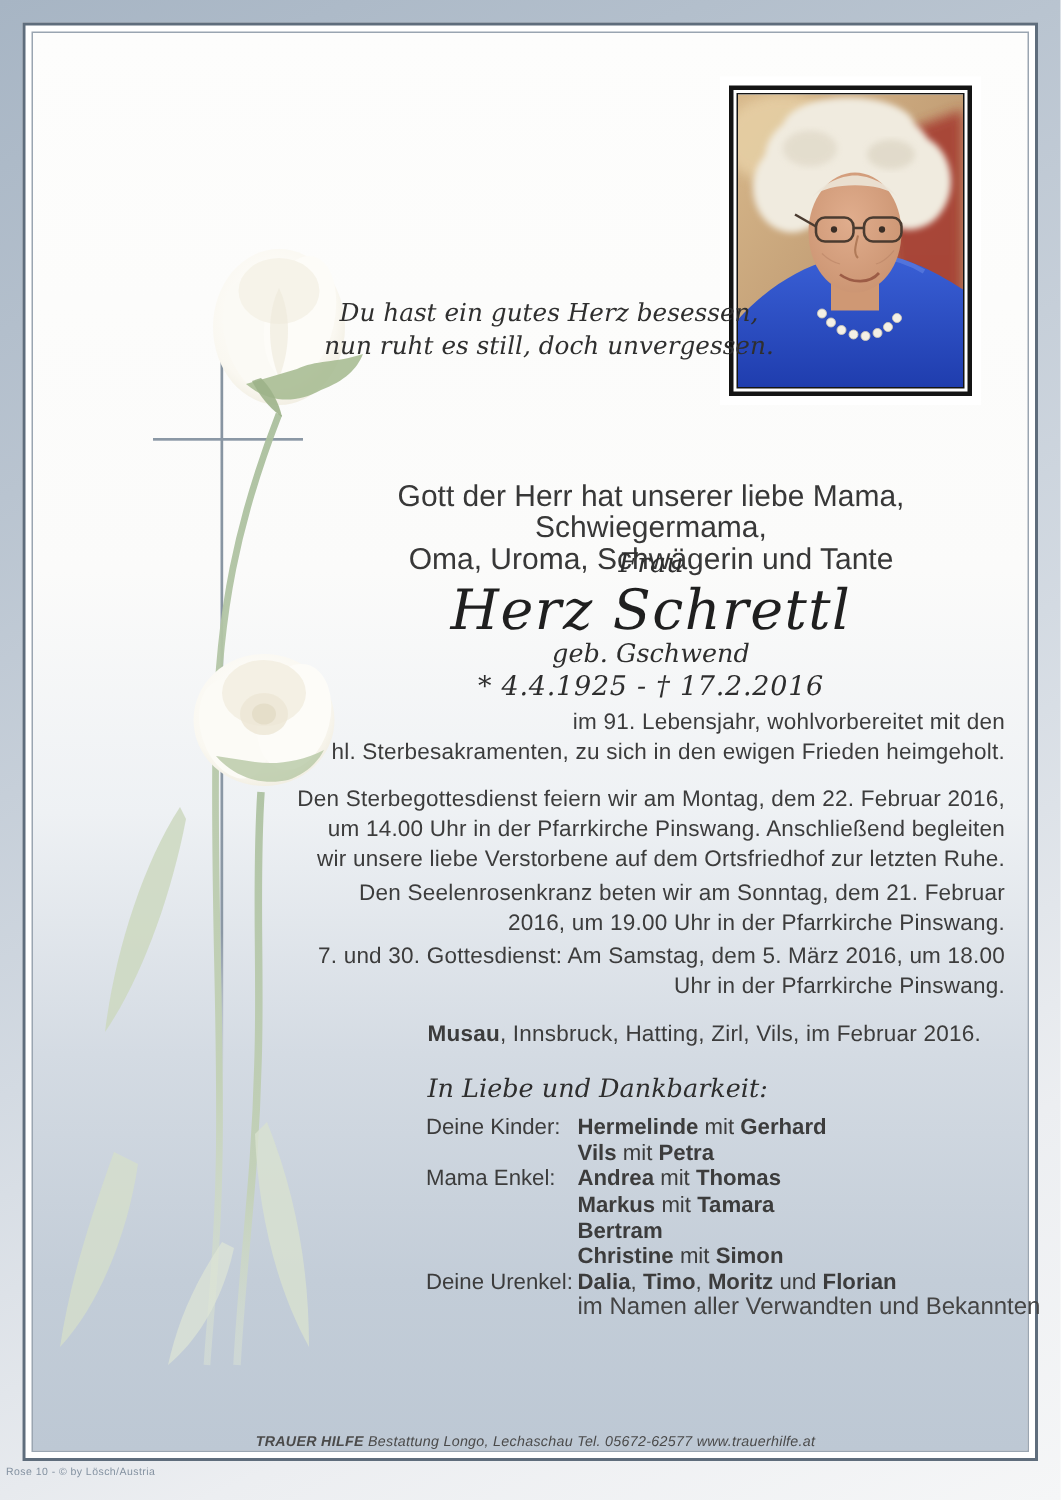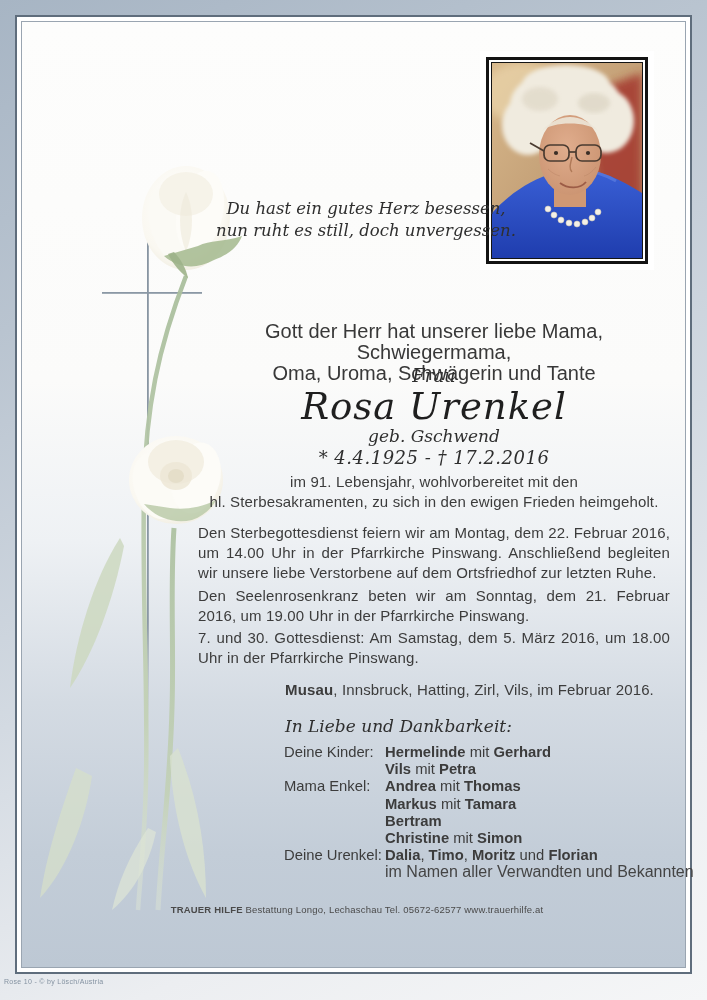--- a/index.html
+++ b/index.html
@@ -8,21 +8,21 @@
        background:linear-gradient(155deg,#a7b5c4 0%,#b9c4d0 25%,#d3dae2 55%,#eceef1 80%,#f5f6f7 100%);}
   .scan{position:absolute;left:15px;top:15px;right:15px;bottom:26px;
         border:2px solid #5f6d7c;background:#fff;padding:4px;}
   .card{position:relative;width:100%;height:100%;border:1px solid #9aa5b1;box-sizing:border-box;
         background:linear-gradient(180deg,#fdfdfc 0%,#fbfbfa 38%,#eef1f4 55%,#d4dbe3 72%,#c3cdd8 88%,#bdc8d4 100%);}
   .abs{position:absolute;}
   .serif-i{font-family:"DejaVu Serif","Liberation Serif",serif;font-style:italic;}
   .center{text-align:center;}
   .just{text-align:justify;}
   .b{font-weight:bold;}
-  .body-txt{font-size:15px;line-height:20px;color:#3c3c3c;letter-spacing:.15px;}
+  .body-txt{font-size:15px;line-height:20px;color:#3c3c3c;letter-spacing:.15px;text-align:right;}
   .main-col{left:176px;width:472px;}
   .quote{font-size:16.5px;line-height:22px;color:#2f2f2f;}
   .intro{font-size:20px;line-height:21px;color:#383838;}
   .frau{font-size:18px;color:#2e2e2e;}
   .name{font-size:37px;color:#1f1f1f;letter-spacing:1px;}
   .maiden{font-size:17px;color:#2e2e2e;}
   .dates{font-size:18px;color:#2e2e2e;letter-spacing:.5px;}
   .closing{font-size:17px;color:#2e2e2e;text-align:right;}
   .fam-row{position:absolute;font-size:14.8px;white-space:nowrap;color:#3c3c3c;}
   .fam-label{position:absolute;left:0;top:0;}
@@ -173,21 +173,21 @@
       <div>Du hast ein gutes Herz besessen,</div>
       <div>nun ruht es still, doch unvergessen.</div>
     </div>
 
     <div class="abs intro center main-col" style="top:299px;">
       <div>Gott der Herr hat unserer liebe Mama, Schwiegermama,</div>
       <div>Oma, Uroma, Schwägerin und Tante</div>
     </div>
 
     <div class="abs serif-i frau center main-col" style="top:343px;">Frau</div>
-    <div class="abs serif-i name center main-col" style="top:363px;">Rosa Urenkel</div>
+    <div class="abs serif-i name center main-col" style="top:363px;">Herz Schrettl</div>
     <div class="abs serif-i maiden center main-col" style="top:404px;">geb. Gschwend</div>
     <div class="abs serif-i dates center main-col" style="top:425px;">* 4.4.1925 - † 17.2.2016</div>
 
     <div class="abs body-txt center main-col" style="top:450px;">
       <div>im 91. Lebensjahr, wohlvorbereitet mit den</div>
       <div>hl. Sterbesakramenten, zu sich in den ewigen Frieden heimgeholt.</div>
     </div>
 
     <div class="abs body-txt just main-col" style="top:501px;">Den Sterbegottesdienst feiern wir am Montag, dem 22. Februar 2016, um 14.00 Uhr in der Pfarrkirche Pinswang. Anschließend begleiten wir unsere liebe Verstorbene auf dem Ortsfriedhof zur letzten Ruhe.</div>
     <div class="abs body-txt just main-col" style="top:564px;">Den Seelenrosenkranz beten wir am Sonntag, dem 21. Februar 2016, um 19.00 Uhr in der Pfarrkirche Pinswang.</div>
@@ -223,18 +223,18 @@
           <span class="fam-val"><span class="b">Christine</span><span> mit </span><span class="b">Simon</span></span>
         </div>
         <div class="fam-row" style="top: 103.2px; left: 0px;">
           <span class="fam-label">Deine Urenkel:</span>
           <span class="fam-val"><span class="b">Dalia</span><span>, </span><span class="b">Timo</span><span>, </span><span class="b">Moritz</span><span> und </span><span class="b">Florian</span></span>
         </div>
       </div>
     <div class="abs note" style="left:363px;top:841px;white-space:nowrap;">im Namen aller Verwandten und Bekannten</div>
 
 
-    <div class="abs footer-line center" style="left:80px;top:882px;width:510px;"><span class="b">TRAUER HILFE</span><span> Bestattung Longo, Lechaschau Tel. 05672-62577 www.trauerhilfe.at</span></div>
+    <div class="abs footer-line center" style="left:80px;top:934px;width:510px;font-style:italic;"><span class="b">TRAUER HILFE</span><span> Bestattung Longo, Lechaschau Tel. 05672-62577 www.trauerhilfe.at</span></div>
 
   </div>
 </div>
 
 <div class="abs copyright" style="left:4px;top:978px;">Rose 10 - © by Lösch/Austria</div>
 
 </body></html>

